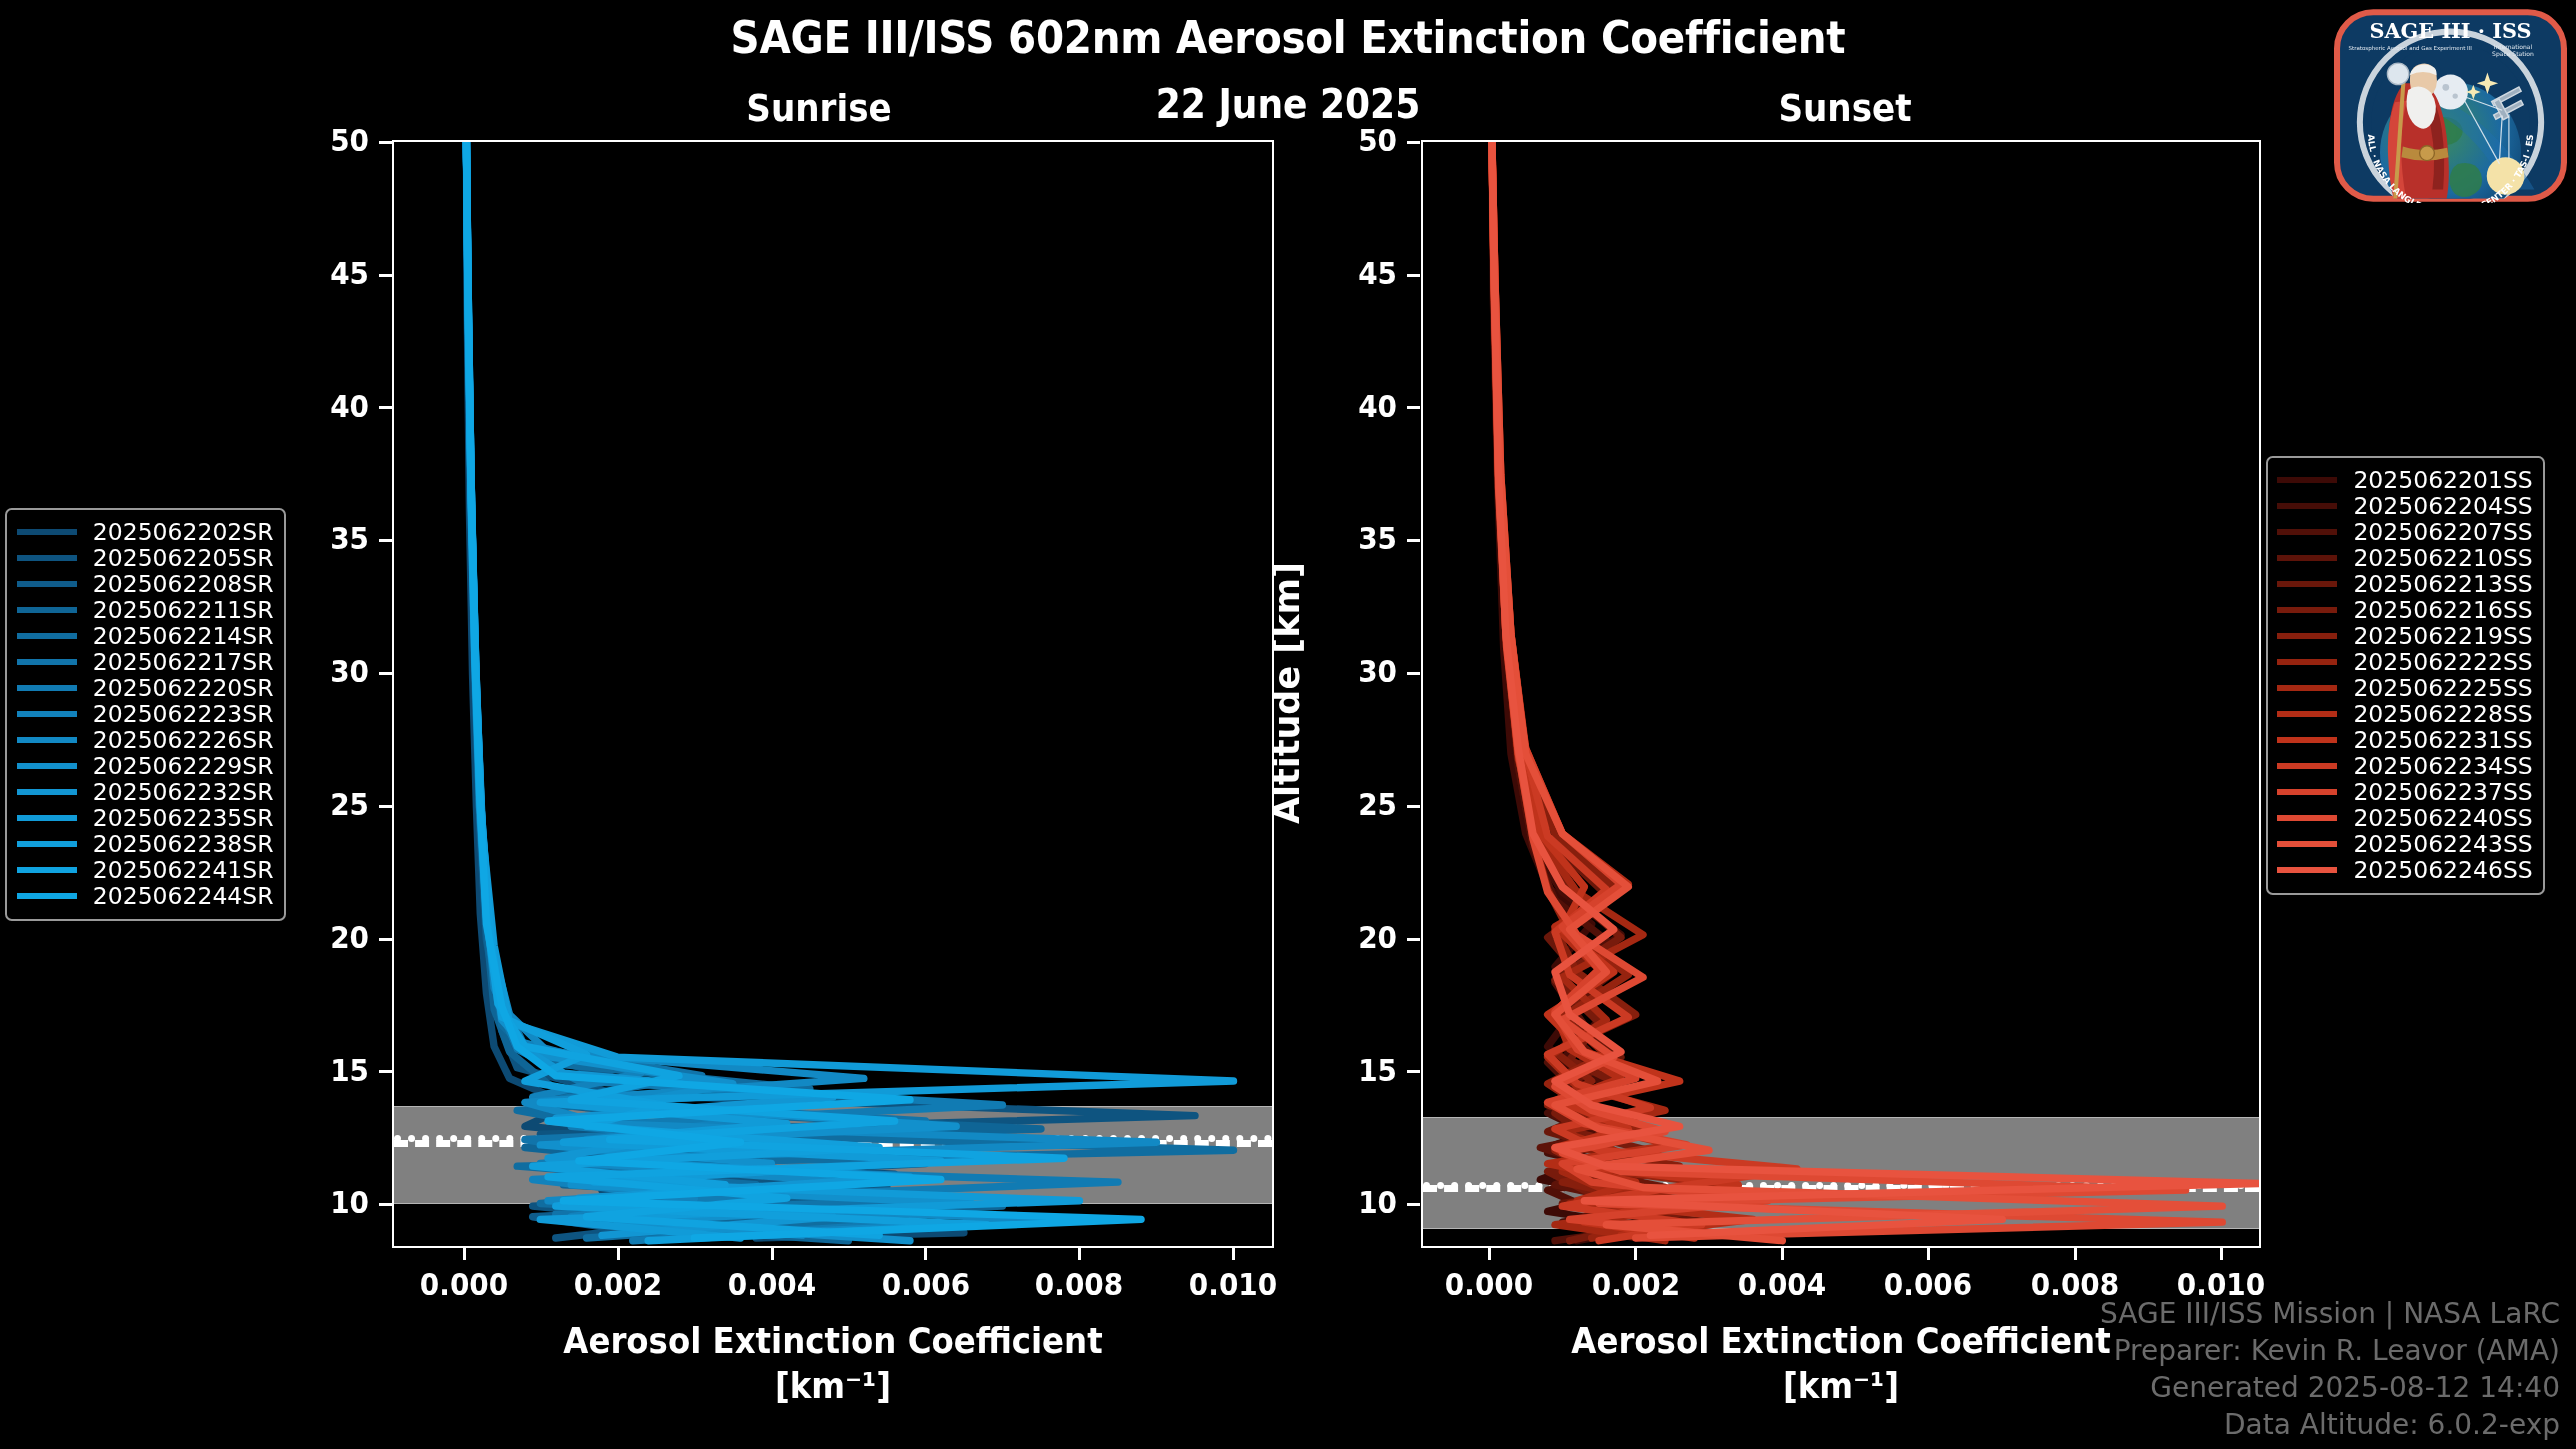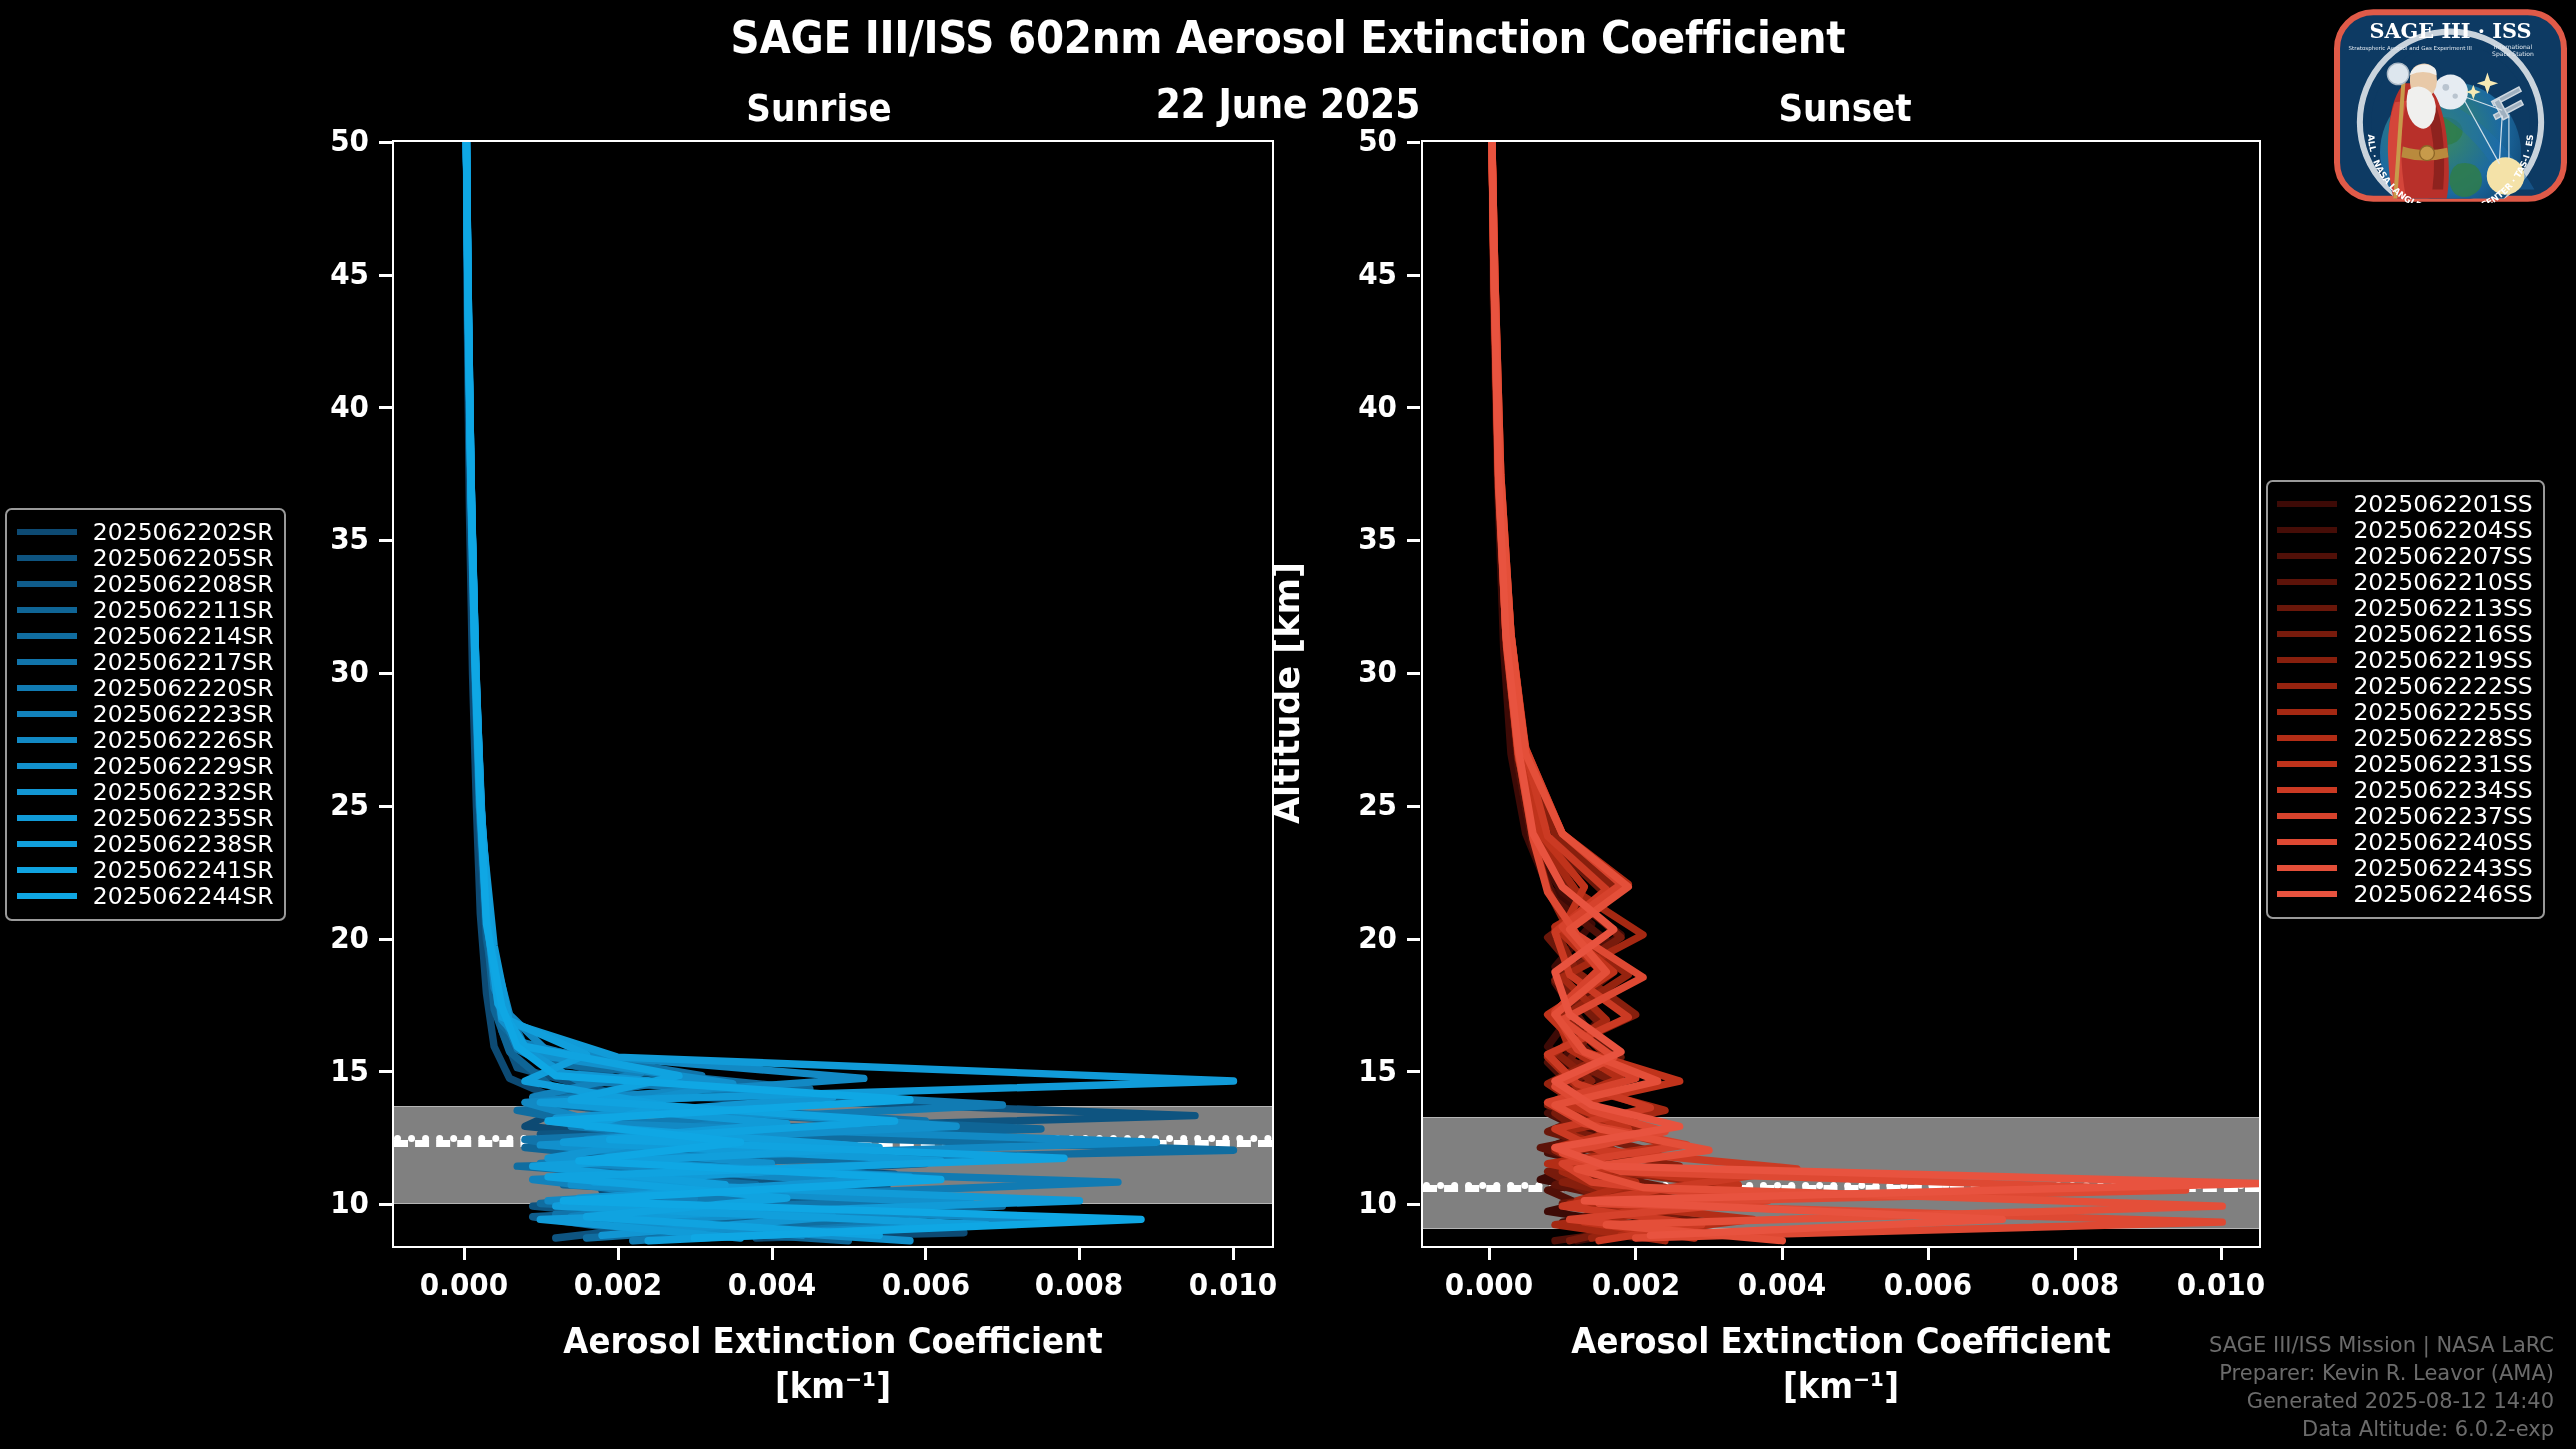--- a/index.html
+++ b/index.html
@@ -89,43 +89,43 @@
     border-radius: 6.7px;
     padding: 9.4px 10.7px 9.4px 9.4px;
   }
   .legend-row { display: flex; align-items: center; height: 26px; }
   .legend-swatch { width: 60px; height: 6px; flex: 0 0 60px; margin-right: 16px; }
   .legend-label {
     color: #ffffff; font-size: 23.5px; white-space: nowrap;
     font-family: "DejaVu Sans", sans-serif;
   }
   #legend-sunrise { left: 5.4px; top: 508px; }
-  #legend-sunset  { left: 2266px; top: 480px; }
+  #legend-sunset  { left: 2266px; top: 456px; }
 
   
   #legend-tropopause { position: absolute; left: 9.4px; top: 1315px; }
   #legend-tropopause .legend-row { height: 40px; }
   #legend-tropopause .legend-label { font-size: 25px; }
   .sw-dash {
     width: 62px; height: 0; flex: 0 0 62px; margin-right: 19px;
     border-top: 8.7px dashed #ffffff;
   }
   .sw-dot {
     width: 62px; height: 0; flex: 0 0 62px; margin-right: 19px;
     border-top: 8.7px dotted #ffffff;
   }
   .sw-fill {
     width: 62px; height: 23px; flex: 0 0 62px; margin-right: 19px;
     background: #808080; border: 1.3px solid #b5b5b5;
   }
 
   
   #footer {
-    position: absolute; right: 22px; bottom: 5.4px;
-    text-align: right; color: #6b6b6b; font-size: 21px; line-height: 1.33;
+    position: absolute; right: 16px; bottom: 5.4px;
+    text-align: right; color: #6b6b6b; font-size: 28px; line-height: 1.33;
   }
 
   
   #mission-patch { position: absolute; left: 2333px; top: 8px; width: 235px; height: 195px; }
 </style>
 </head>
 <body>
 
 <div id="root">
 

